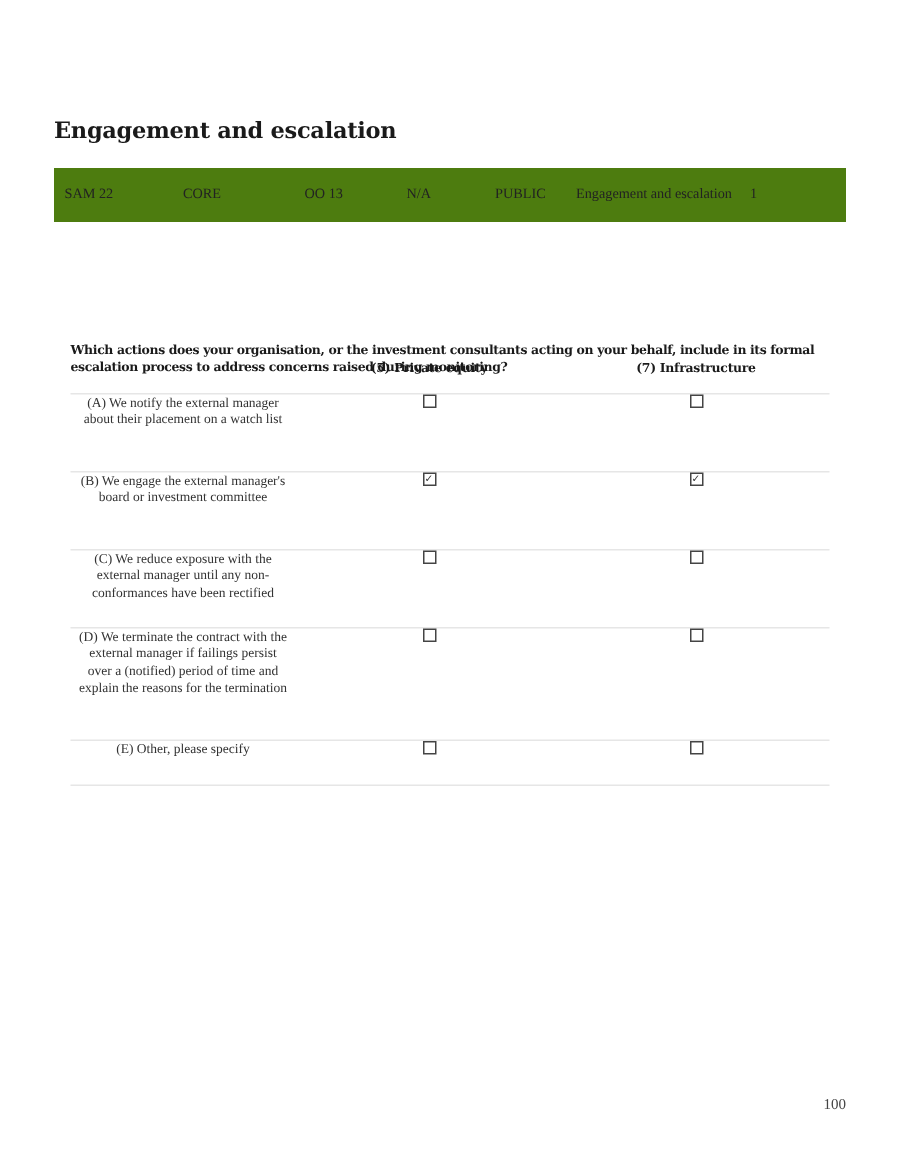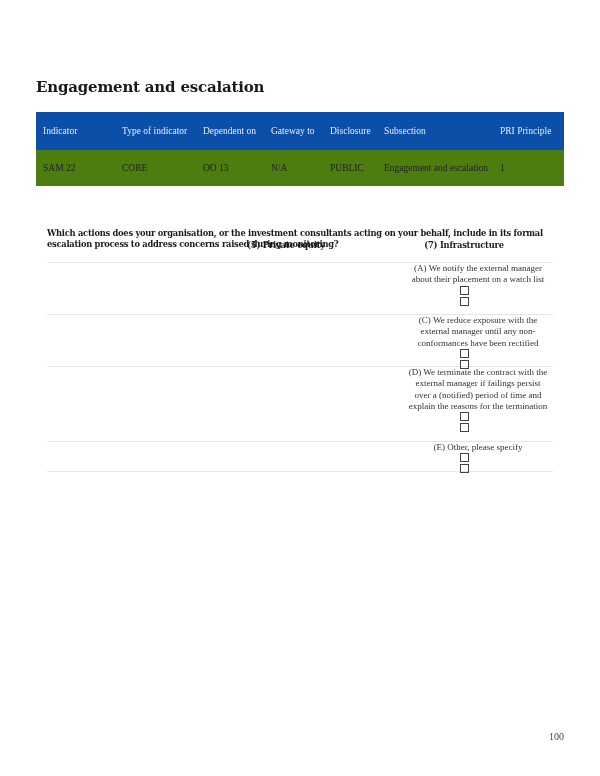--- a/index.html
+++ b/index.html
@@ -10,41 +10,32 @@
   .meta-row { background: #4d7c0f; height: 36px; display: flex; align-items: center; color: #222; }
   .cell { box-sizing: border-box; padding-left: 7px; line-height: 11px; }
   .c1 { width: 79px; } .c2 { width: 81px; } .c3 { width: 68px; } .c4 { width: 59px; }
   .c5 { width: 54px; } .c6 { width: 116px; } .c7 { width: 71px; }
   .question { position: absolute; left: 47px; top: 202px; width: 500px; font-family: "DejaVu Serif", serif; font-weight: bold; font-size: 8.3px; line-height: 11px; letter-spacing: -0.25px; margin-top: 26px; }
   .grid { position: absolute; left: 47px; top: 240px; width: 506px; font-family: "Liberation Serif", serif; font-size: 9px; }
   .grid-head { display: flex; height: 22px; align-items: flex-start; border-bottom: 1px solid #e6e6e6; font-family: "DejaVu Serif", serif; font-weight: bold; font-size: 8.3px; letter-spacing: -0.2px; }
   .gcol-label { width: 150px; text-align: center; }
   .gcol-a { width: 178px; text-align: center; }
   .gcol-b { width: 178px; text-align: center; }
-  .grow { display: flex; align-items: flex-end; border-bottom: 1px solid #e6e6e6; flex-direction: column; }
+  .grow { display: flex; align-items: flex-start; border-bottom: 1px solid #e6e6e6; }
   .grow .gcol-label { line-height: 11.3px; color: #333; padding: 0 4px; box-sizing: border-box; }
   .cb { display: inline-block; width: 7px; height: 7px; border: 1px solid #444; position: relative; font-size: 8px; line-height: 7px; text-align: center; color: #333; }
   .cb.checked::after { content: "\2713"; position: absolute; left: 0; top: 0; width: 7px; height: 7px; font-size: 7px; line-height: 7px; font-family: "DejaVu Sans", sans-serif; }
   .page-num { position: absolute; left: 549px; top: 731px; font-size: 10px; font-family: "Liberation Serif", serif; color: #444; }
 </style>
 </head>
 <body>
 
 <div class="title">Engagement and escalation</div>
 
 <div class="meta">
-  <div class="meta-head">
-    <div class="cell c1">Indicator</div>
-    <div class="cell c2">Type of indicator</div>
-    <div class="cell c3">Dependent on</div>
-    <div class="cell c4">Gateway to</div>
-    <div class="cell c5">Disclosure</div>
-    <div class="cell c6">Subsection</div>
-    <div class="cell c7">PRI Principle</div>
-  </div>
   <div class="meta-row">
     <div class="cell c1">SAM 22</div>
     <div class="cell c2">CORE</div>
     <div class="cell c3">OO 13</div>
     <div class="cell c4">N/A</div>
     <div class="cell c5">PUBLIC</div>
     <div class="cell c6">Engagement and escalation</div>
     <div class="cell c7">1</div>
   </div>
 </div>
@@ -57,20 +48,25 @@
     <div class="gcol-a">(5) Private equity</div>
     <div class="gcol-b">(7) Infrastructure</div>
   </div>
 
   <div class="grow" style="height:51px">
     <div class="gcol-label">(A) We notify the external manager about their placement on a watch list</div>
     <div class="gcol-a"><span class="cb"></span></div>
     <div class="gcol-b"><span class="cb"></span></div>
   </div>
 
+  <div class="grow" style="height:51px">
+    <div class="gcol-label">(B) We engage the external manager's board or investment committee</div>
+    <div class="gcol-a"><span class="cb checked"></span></div>
+    <div class="gcol-b"><span class="cb checked"></span></div>
+  </div>
 
   <div class="grow" style="height:51px">
     <div class="gcol-label">(C) We reduce exposure with the external manager until any non-conformances have been rectified</div>
     <div class="gcol-a"><span class="cb"></span></div>
     <div class="gcol-b"><span class="cb"></span></div>
   </div>
 
   <div class="grow" style="height:74px">
     <div class="gcol-label">(D) We terminate the contract with the external manager if failings persist over a (notified) period of time and explain the reasons for the termination</div>
     <div class="gcol-a"><span class="cb"></span></div>

